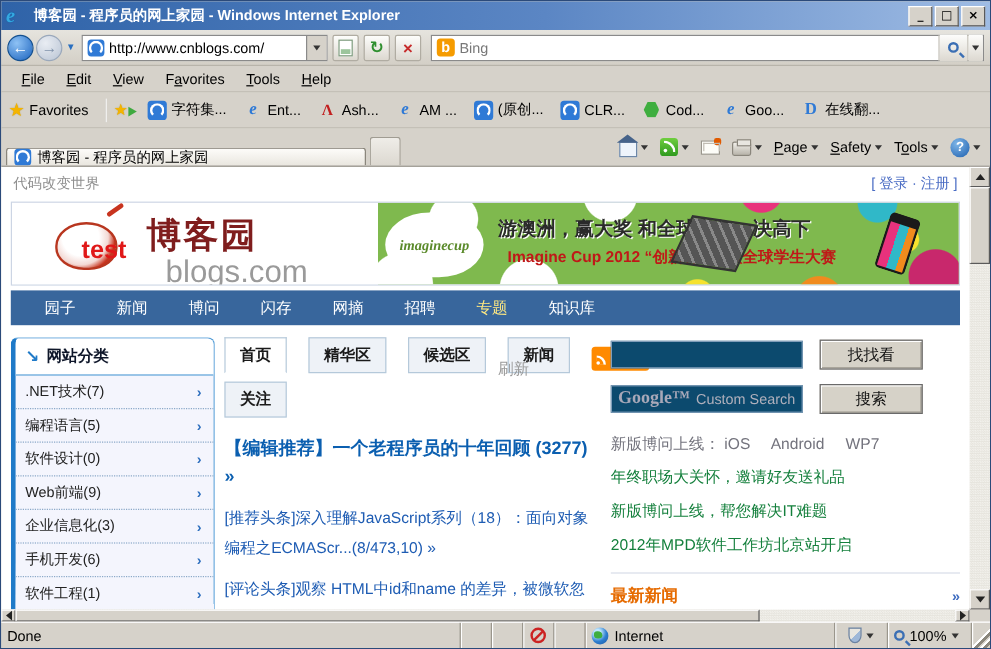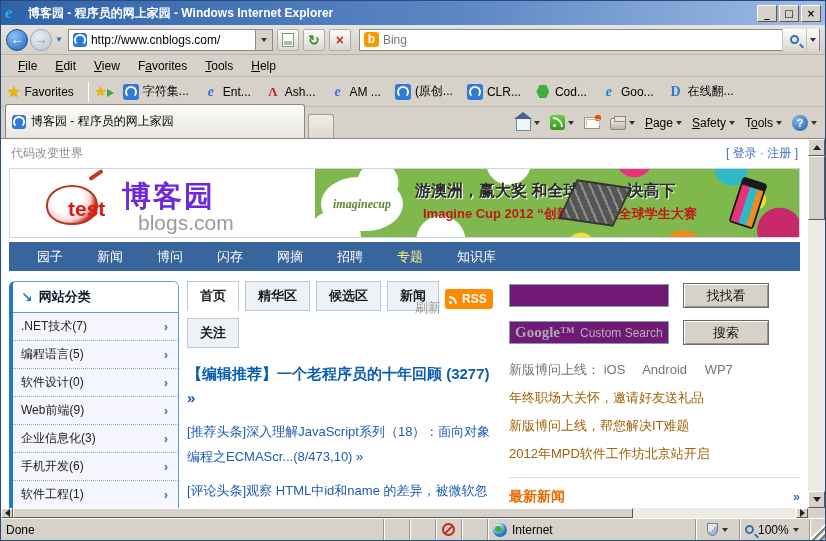--- a/index.html
+++ b/index.html
@@ -67,21 +67,21 @@
   .ico16 { width:16px; height:16px; display:inline-flex; align-items:center; justify-content:center; }
   .icon-cnblogs { background:#2f7ad6; border-radius:3px; position:relative; }
   .icon-cnblogs::after { content:""; width:8px; height:8px; border:2px solid #fff; border-radius:50%; border-bottom-color:transparent; }
   .icon-ie { color:#2f7ad6; font:bold italic 14px/16px "Liberation Serif",serif; }
   .icon-apress { color:#c21f1f; font:bold 13px/16px "Liberation Serif",serif; }
   .icon-hex { width:13px; height:13px; background:#3fae3f; clip-path:polygon(25% 0,75% 0,100% 50%,75% 100%,25% 100%,0 50%); }
   .icon-d { color:#2f7ad6; font:bold 14px/16px "Liberation Serif",serif; }
 
   
   .tabrow { height:31px; flex:0 0 31px; background:#d6d2ca; display:flex; align-items:flex-end; padding:0 4px; }
-  .tab { width:300px; height:34px; background:linear-gradient(#fdfcf9,#e9e6df); border:1px solid #8a867c; border-bottom:0;
+  .tab { width:300px; height:15px; background:linear-gradient(#fdfcf9,#e9e6df); border:1px solid #8a867c; border-bottom:0;
          border-radius:3px 3px 0 0; display:flex; align-items:center; padding:0 6px; margin-right:3px; }
   .tab .t-title { margin-left:5px; white-space:nowrap; overflow:hidden; }
   .tab-stub { width:26px; height:24px; background:linear-gradient(#efede8,#dcd8d0); border:1px solid #a09c92; border-bottom:0; border-radius:3px 3px 0 0; }
   .cmdbar { margin-left:auto; display:flex; align-items:center; height:100%; gap:2px; }
   .cmd { display:flex; align-items:center; padding:3px 4px; gap:3px; }
   .cmd-label u { text-decoration:underline; }
   .house { width:15px; height:13px; position:relative; background:#eef4fb; border:1px solid #6c87a8; margin-top:3px; }
   .house::before { content:""; position:absolute; left:-3px; top:-7px; width:0; height:0;
                    border-left:9px solid transparent; border-right:9px solid transparent; border-bottom:7px solid #46638a; }
   .rss-sq { width:15px; height:15px; background:linear-gradient(#6fce3f,#2f9a1f); border-radius:3px; position:relative; }
@@ -105,22 +105,22 @@
   .slogan { color:#8f8f8f; }
   .login { color:#4a6cc4; }
 
   .banner { margin:2px 8px 0 8px; height:70px; border:1px solid #ccd5e4; display:flex; overflow:hidden; }
   .logo-area { width:305px; position:relative; background:#fff; }
   .bowl { position:absolute; left:34px; top:6px; width:58px; height:52px; }
   .bowl .cup { position:absolute; left:2px; top:10px; width:52px; height:40px; border-radius:50% 50% 46% 46%;
                background:radial-gradient(circle at 40% 30%,#ffffff 0 40%,#f3d9d4 60%,#c8341f 75%); border:2px solid #b8361f; }
   .bowl .spoon { position:absolute; right:-2px; top:-2px; width:16px; height:4px; background:#c8341f; transform:rotate(-35deg); border-radius:2px; }
   .logo-test { position:absolute; left:58px; top:28px; color:#e01818; font:bold 21px "Liberation Sans",sans-serif; }
-  .logo-cn { position:absolute; left:112px; top:8px; color:#6d28d9; font:bold 29px "Liberation Sans",sans-serif; letter-spacing:2px; }
-  .logo-sub { position:absolute; left:128px; top:42px; color:#9a9a9a; font-size:21px; }
+  .logo-cn { position:absolute; left:112px; top:8px; color:#7f1d1d; font:bold 29px "Liberation Sans",sans-serif; letter-spacing:2px; }
+  .logo-sub { position:absolute; left:128px; top:42px; color:#9a9a9a; font-size:26px; }
   .ad { flex:1; position:relative; background:#7fb94e; overflow:hidden;
         background-image:
           radial-gradient(circle at 4% 100%, #fff 0 26px, transparent 27px),
           radial-gradient(circle at 13% 20%, #fff 0 20px, transparent 21px),
           radial-gradient(circle at 26% 105%, #fff 0 24px, transparent 25px),
           radial-gradient(circle at 40% -10%, #fff 0 22px, transparent 23px),
           radial-gradient(circle at 55% 115%, #f6e22e 0 14px, transparent 15px),
           radial-gradient(circle at 66% -15%, #e8327c 0 18px, transparent 19px),
           radial-gradient(circle at 76% 120%, #f08b1e 0 20px, transparent 21px),
           radial-gradient(circle at 86% 0%, #30b8c8 0 16px, transparent 17px),
@@ -150,47 +150,47 @@
                background:#f4f5fd; overflow:hidden; }
   .sp-header { background:#fff; border-bottom:1px solid #58a0d8; padding:6px 8px; display:flex; align-items:center; gap:6px; }
   .sp-arrow { color:#1f7ac8; font-weight:bold; font-size:14px; }
   .sp-title { font-weight:bold; font-size:13px; color:#0f172a; }
   .sp-item { display:flex; justify-content:space-between; align-items:center; padding:5px 10px 5px 8px;
              border-bottom:1px dotted #8aa8c8; color:#222; }
   .sp-item .chev { color:#2e6fbe; font-weight:bold; }
 
   
   .maincol { width:308px; flex:0 0 308px; margin-left:8px; }
-  .tabsrow { display:flex; align-items:flex-start; gap:6px; position:relative; }
+  .tabsrow { display:flex; align-items:flex-start; gap:18px; position:relative; }
   .ctab { border:1px solid #b5c9da; background:#eef2f7; padding:5px 12px; font-weight:bold; font-size:13px; color:#1a1a1a; white-space:nowrap; }
   .ctab.active { background:#fff; border-bottom-color:#fff; }
   .refresh-ghost { position:absolute; left:228px; top:18px; color:#9a9a9a; font-size:13px; }
   .rss-badge { display:flex; align-items:center; gap:3px; background:#ff8a00; color:#fff; font-weight:bold; font-size:12px;
                padding:3px 6px 3px 4px; border-radius:3px; margin-top:8px; }
   .rss-badge .rss-ico { width:10px; height:10px; position:relative; }
   .rss-badge .rss-ico::after { content:""; position:absolute; left:0; bottom:0; width:3px; height:3px; background:#fff; border-radius:50%; }
   .rss-badge .rss-ico::before { content:""; position:absolute; left:0; bottom:0; width:6px; height:6px;
                border:2px solid #fff; border-left:0; border-bottom:0; border-radius:0 100% 0 0; }
   .tabsrow2 { margin-top:7px; display:flex; }
   .headline { margin-top:14px; color:#0b5fb0; font-weight:bold; font-size:15px; line-height:24px; }
   .article { margin-top:9px; color:#1e5cb3; font-size:13px; line-height:25px; }
 
   
   .rightcol { flex:1; margin-left:14px; min-width:0; }
   .srch-row { display:flex; align-items:center; margin-top:2px; }
-  .txt-input { width:160px; height:23px; border:1px solid #7f9db9; background:#701a75; position:relative; display:flex; align-items:center; }
+  .txt-input { width:160px; height:23px; border:1px solid #7f9db9; background:#0c4a6e; position:relative; display:flex; align-items:center; }
   .watermark { color:#b0b0bc; padding-left:5px; font-size:12px; white-space:nowrap; overflow:hidden; }
   .g-logo { color:#a8a8b8; font:bold 15px "Liberation Serif",serif; padding-left:5px; }
   .classic-btn { margin-left:14px; width:86px; height:25px; background:#d6d2c8; border:1px solid #6a6a6a;
                  box-shadow:inset 1px 1px 0 #fff, inset -1px -1px 0 #9a968c; font-size:13px; color:#111;
                  display:flex; align-items:center; justify-content:center; }
   .g-row { margin-top:12px; }
   .mobile-line { margin-top:16px; color:#73737d; font-size:13px; }
   .mobile-line a { color:#73737d; text-decoration:none; margin-right:14px; }
-  .notice { margin-top:10px; color:#a16207; font-size:13px; white-space:nowrap; overflow:hidden; }
+  .notice { margin-top:10px; color:#15803d; font-size:13px; white-space:nowrap; overflow:hidden; }
   .latest-div { border-top:1px solid #d8dce8; margin-top:14px; }
   .latest-row { display:flex; justify-content:space-between; align-items:center; margin-top:10px; }
   .latest { color:#e66b00; font-weight:bold; font-size:14px; }
   .more { color:#3d6bbf; font-weight:bold; }
 
   
   .vscroll { position:absolute; top:0; right:0; bottom:10px; width:17px; background:repeating-conic-gradient(#f2f1ec 0 25%, #e6e4dd 0 50%) 0 0/2px 2px; }
   .sbtn { position:absolute; left:0; width:17px; height:17px; background:#d6d2ca; border:1px solid; border-color:#fff #5a5a5a #5a5a5a #fff;
           display:flex; align-items:center; justify-content:center; }
   .tri-up { width:0;height:0;border-left:4px solid transparent;border-right:4px solid transparent;border-bottom:5px solid #222; }

